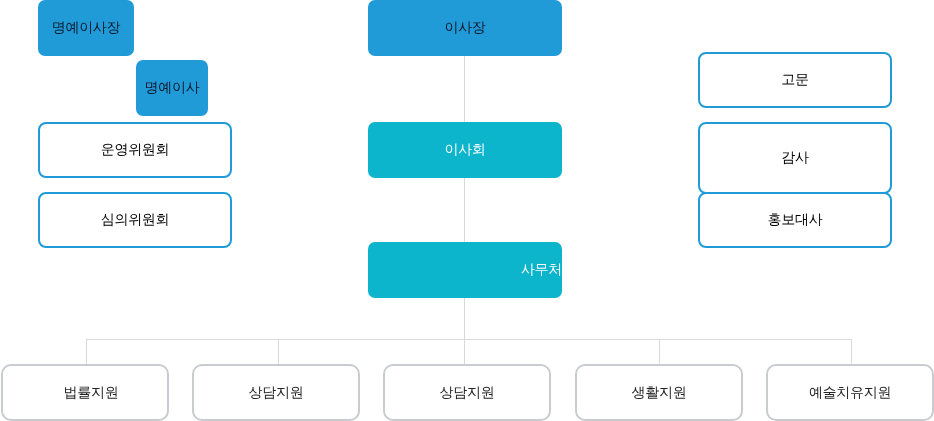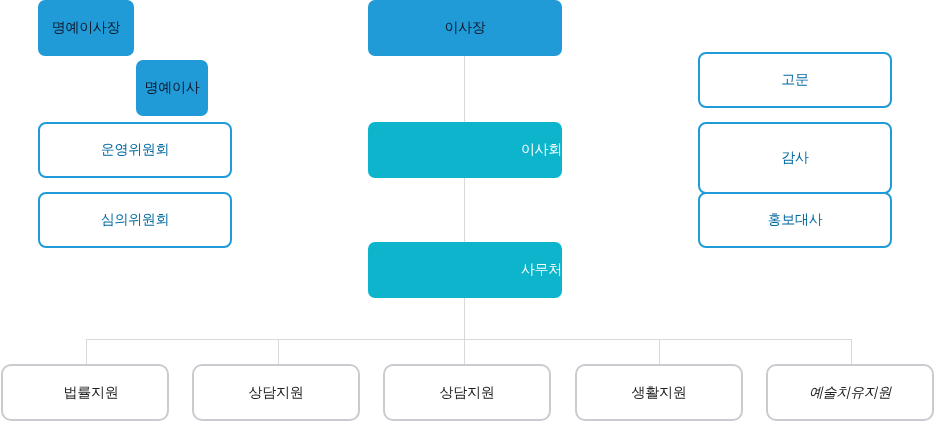--- a/index.html
+++ b/index.html
@@ -3,21 +3,21 @@
   <meta charset="utf-8">
   <style>
     html, body { margin: 0; padding: 0; background: #ffffff; }
     body { width: 934px; height: 421px; position: relative; overflow: hidden;
            font-family: "DejaVu Sans", "Liberation Sans", sans-serif; }
     .box { position: absolute; box-sizing: border-box; display: flex;
            align-items: center; justify-content: center; font-size: 14px;
            letter-spacing: -0.3px; }
     .solid-blue { background: #209bd8; color: #0f172a; border-radius: 7px; }
     .solid-teal { background: #0db5cc; color: #ffffff; border-radius: 7px; }
-    .outline-blue { background: #ffffff; border: 2px solid #209bd8; color: #0369a1; border-radius: 8px; }
+    .outline-blue { background: #ffffff; border: 2px solid #209bd8; color: #000000; border-radius: 8px; }
     .outline-gray { background: #ffffff; border: 2px solid #c8ccd0; color: #222222; border-radius: 10px; }
     .line { position: absolute; background: #d9d9d9; }
   </style>
 </head>
 <body>
 
 <div class="line" style="left:464px; top:56px; width:1px; height:308px;"></div>
 <div class="line" style="left:86px; top:339px; width:766px; height:1px;"></div>
 <div class="line" style="left:86px; top:339px; width:1px; height:25px;"></div>
 <div class="line" style="left:278px; top:339px; width:1px; height:25px;"></div>
@@ -27,21 +27,21 @@
 <div class="box solid-blue" style="left:38px; top:0px; width:96px; height:56px;">
   <span>명예이사장</span>
 </div>
 <div class="box solid-blue" style="left:136px; top:16px; width:72px; height:56px;margin-top:44px;">
   <span>명예이사</span>
 </div>
 
 <div class="box solid-blue" style="left:368px; top:0px; width:194px; height:56px;">
   <span>이사장</span>
 </div>
-<div class="box solid-teal" style="left:368px; top:122px; width:194px; height:56px;justify-content:flex-end;">
+<div class="box solid-teal" style="left:368px; top:122px; width:194px; height:56px;">
   <span>이사회</span>
 </div>
 <div class="box solid-teal" style="left:368px; top:242px; width:194px; height:56px;justify-content:flex-end;">
   <span>사무처</span>
 </div>
 
 <div class="box outline-blue" style="left:38px; top:122px; width:194px; height:56px;">
   <span>운영위원회</span>
 </div>
 <div class="box outline-blue" style="left:38px; top:192px; width:194px; height:56px;">
@@ -63,15 +63,15 @@
 </div>
 <div class="box outline-gray" style="left:192px; top:364px; width:168px; height:57px;">
   <span>상담지원</span>
 </div>
 <div class="box outline-gray" style="left:383px; top:364px; width:168px; height:57px;">
   <span>상담지원</span>
 </div>
 <div class="box outline-gray" style="left:575px; top:364px; width:168px; height:57px;">
   <span>생활지원</span>
 </div>
-<div class="box outline-gray" style="left:766px; top:364px; width:168px; height:57px;font-style:italic;">
+<div class="box outline-gray" style="left:766px; top:364px; width:168px; height:57px;">
   <span>예술치유지원</span>
 </div>
 
 </body></html>

